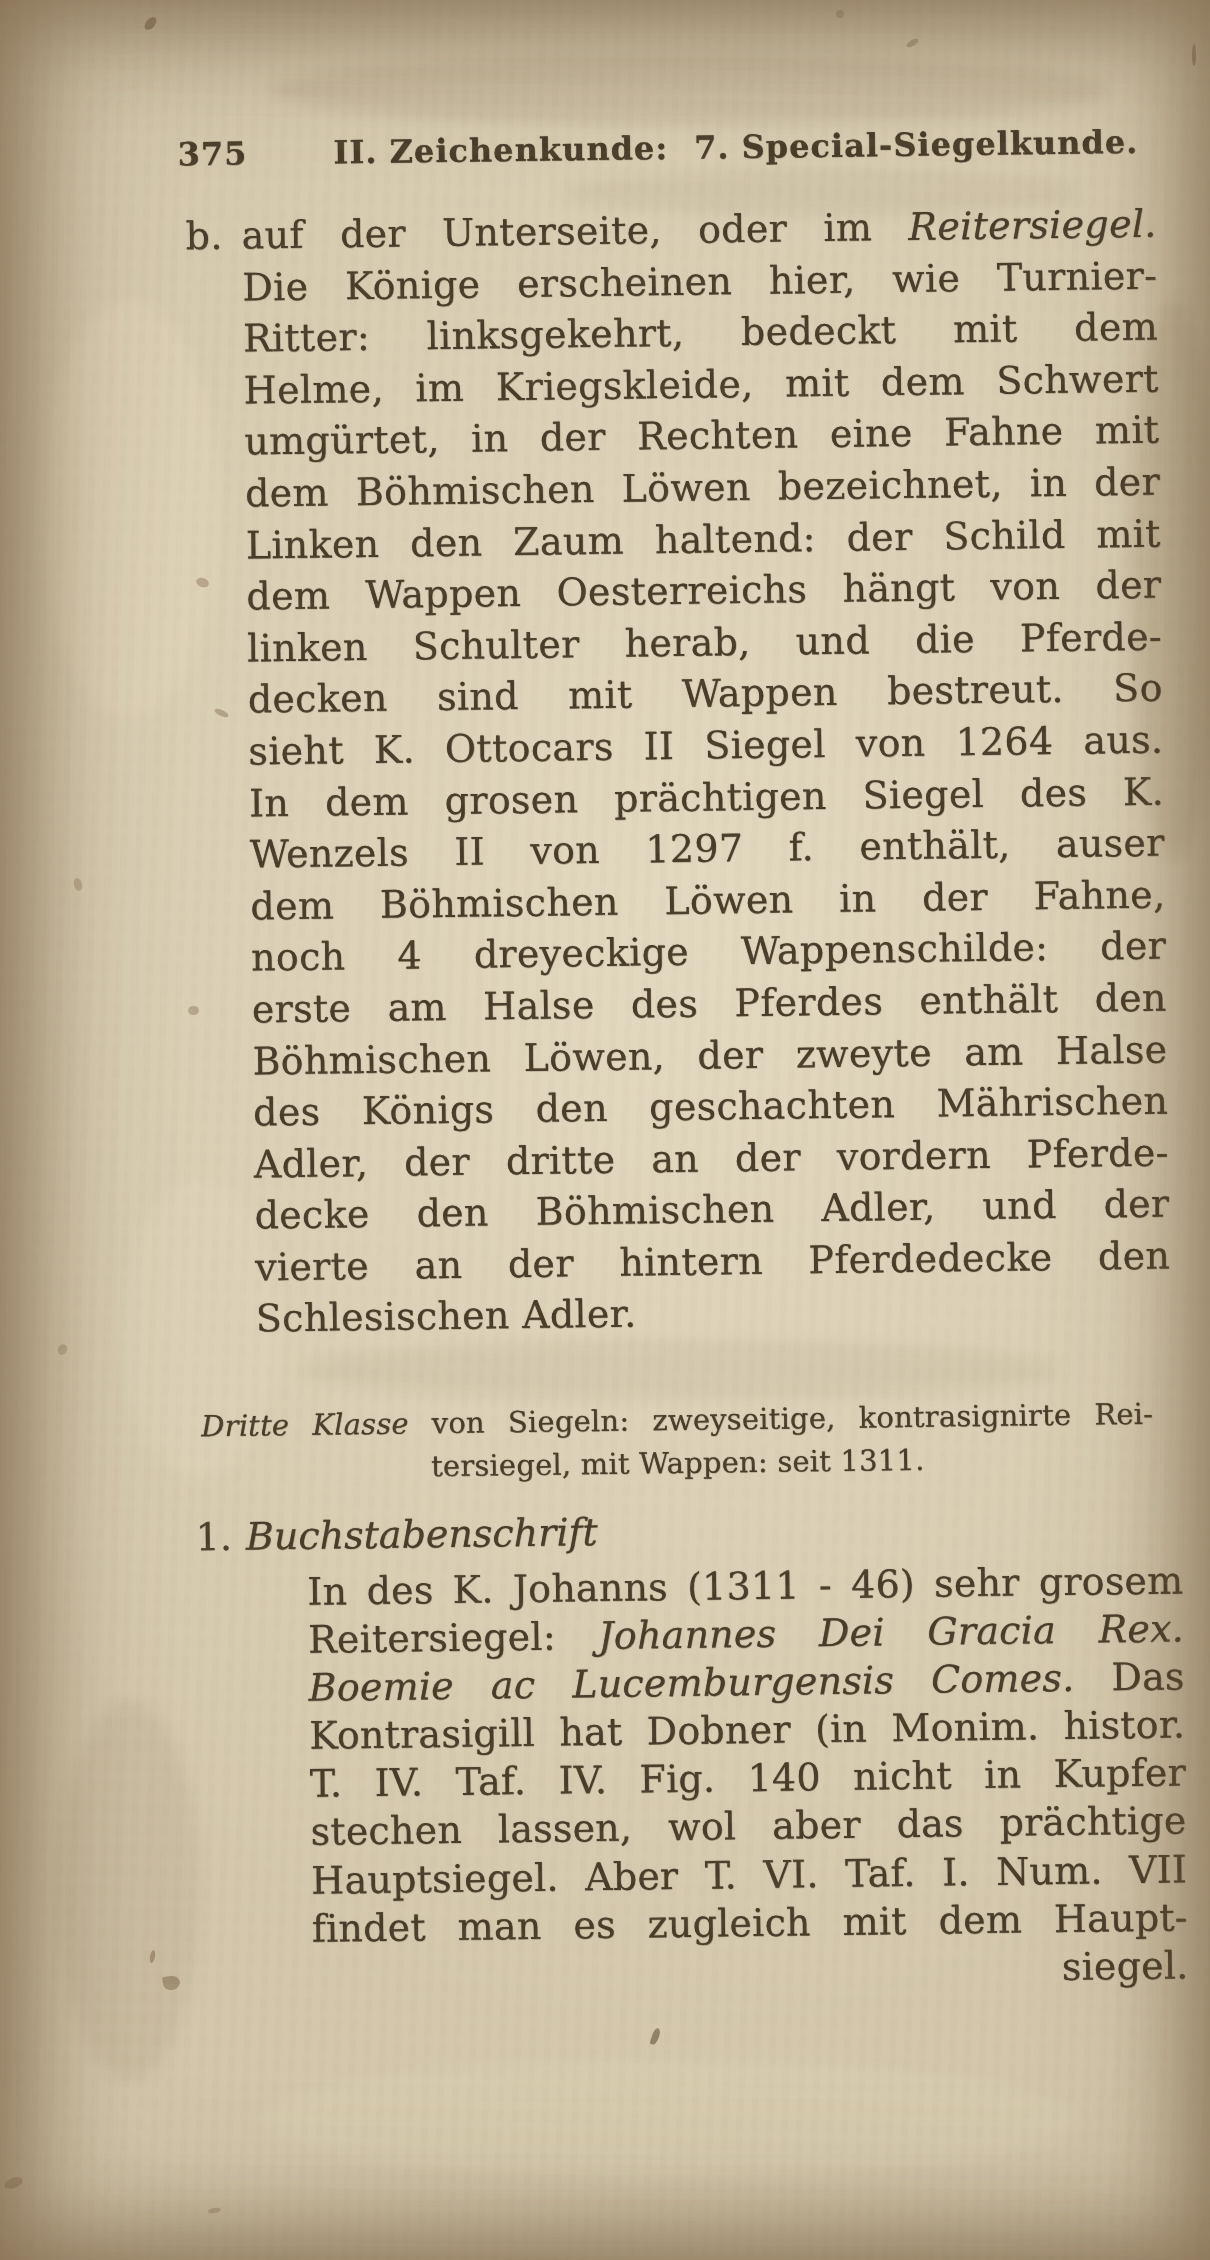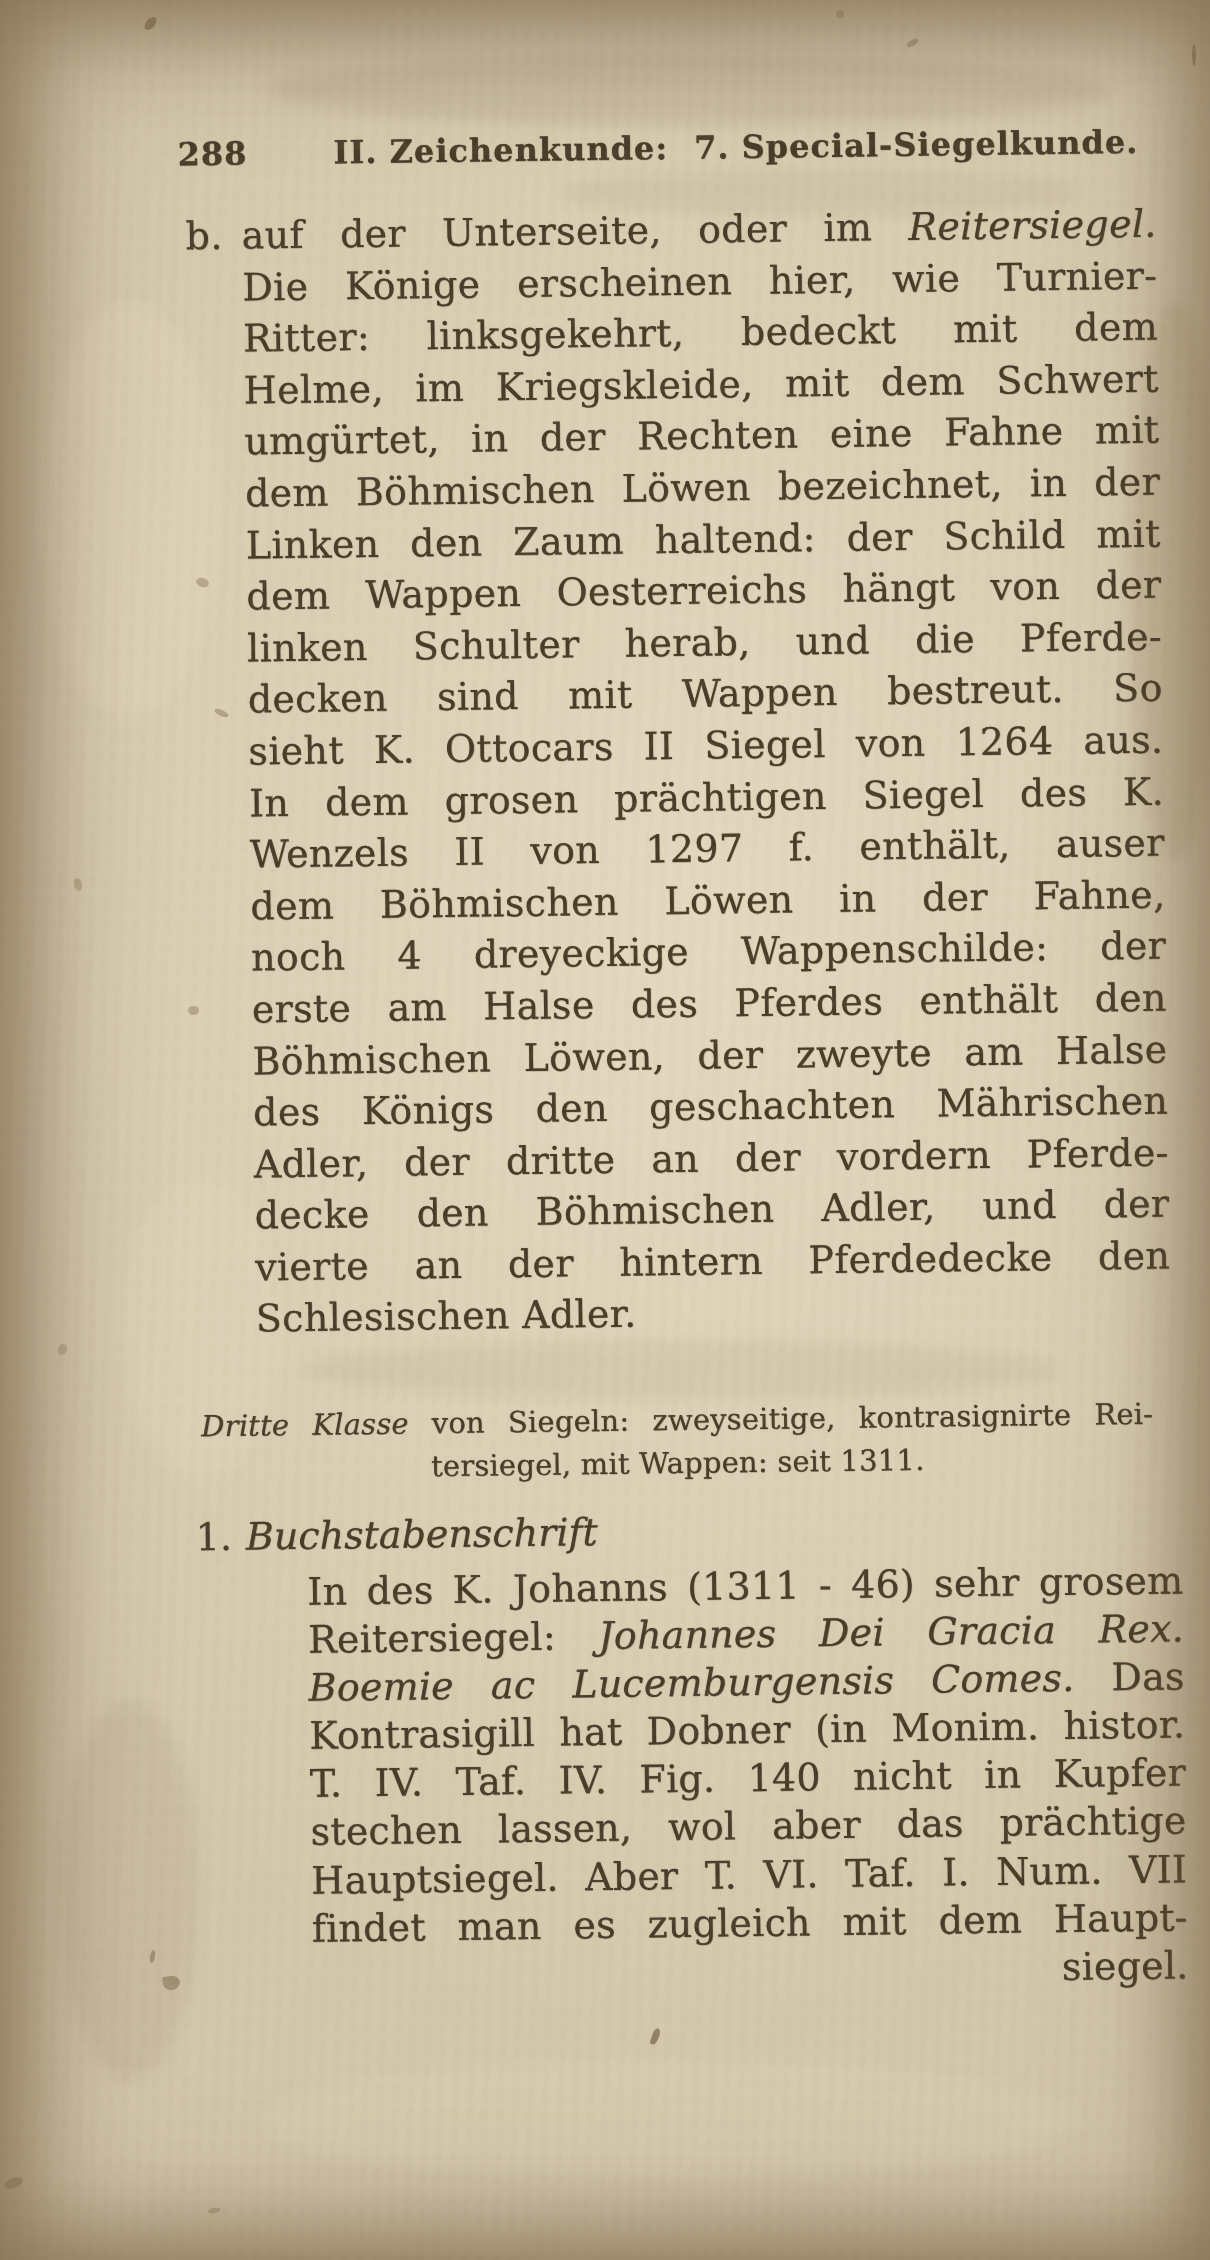--- a/index.html
+++ b/index.html
@@ -80,21 +80,21 @@
 <div class="speck" style="left:58px;top:1344px;width:9px;height:11px;background:rgba(135,112,84,0.35);transform:rotate(30deg);"></div>
 <div class="speck" style="left:150px;top:1950px;width:5px;height:13px;background:rgba(122,100,72,0.50);transform:rotate(10deg);"></div>
 <div class="speck" style="left:163px;top:1976px;width:17px;height:14px;background:rgba(122,100,72,0.50);border-radius:2px 60% 60% 60%;transform:rotate(-8deg);"></div>
 <div class="speck" style="left:4px;top:2178px;width:19px;height:10px;background:rgba(130,108,80,0.40);transform:rotate(-20deg);"></div>
 <div class="speck" style="left:652px;top:2028px;width:7px;height:17px;background:rgba(100,82,58,0.60);transform:rotate(18deg);border-radius:50% 50% 60% 20%;"></div>
 <div class="speck" style="left:208px;top:2208px;width:13px;height:5px;background:rgba(130,108,80,0.35);transform:rotate(-10deg);"></div>
 
 <div class="tilt inky">
 
   <div class="header-row">
-    <span class="pageno">288</span><span class="running"><span>II. Zeichenkunde:</span><span class="gap"></span><span>7. Special-Siegelkunde.</span></span>
+    <span class="pageno">375</span><span class="running"><span>II. Zeichenkunde:</span><span class="gap"></span><span>7. Special-Siegelkunde.</span></span>
   </div>
 
   <div class="block" id="body-block">
     <span class="hang-label">b.</span>
   <div class="tline al-j"><span>auf der Unterseite,  oder im </span><span class="it">Reitersiegel.</span></div>
       <div class="tline al-j"><span>Die Könige erscheinen hier, wie Turnier-</span></div>
       <div class="tline al-j"><span>Ritter: linksgekehrt, bedeckt mit dem</span></div>
       <div class="tline al-j"><span>Helme, im Kriegskleide, mit dem Schwert</span></div>
       <div class="tline al-j"><span>umgürtet, in der Rechten eine Fahne mit</span></div>
       <div class="tline al-j"><span>dem Böhmischen Löwen bezeichnet, in der</span></div>

